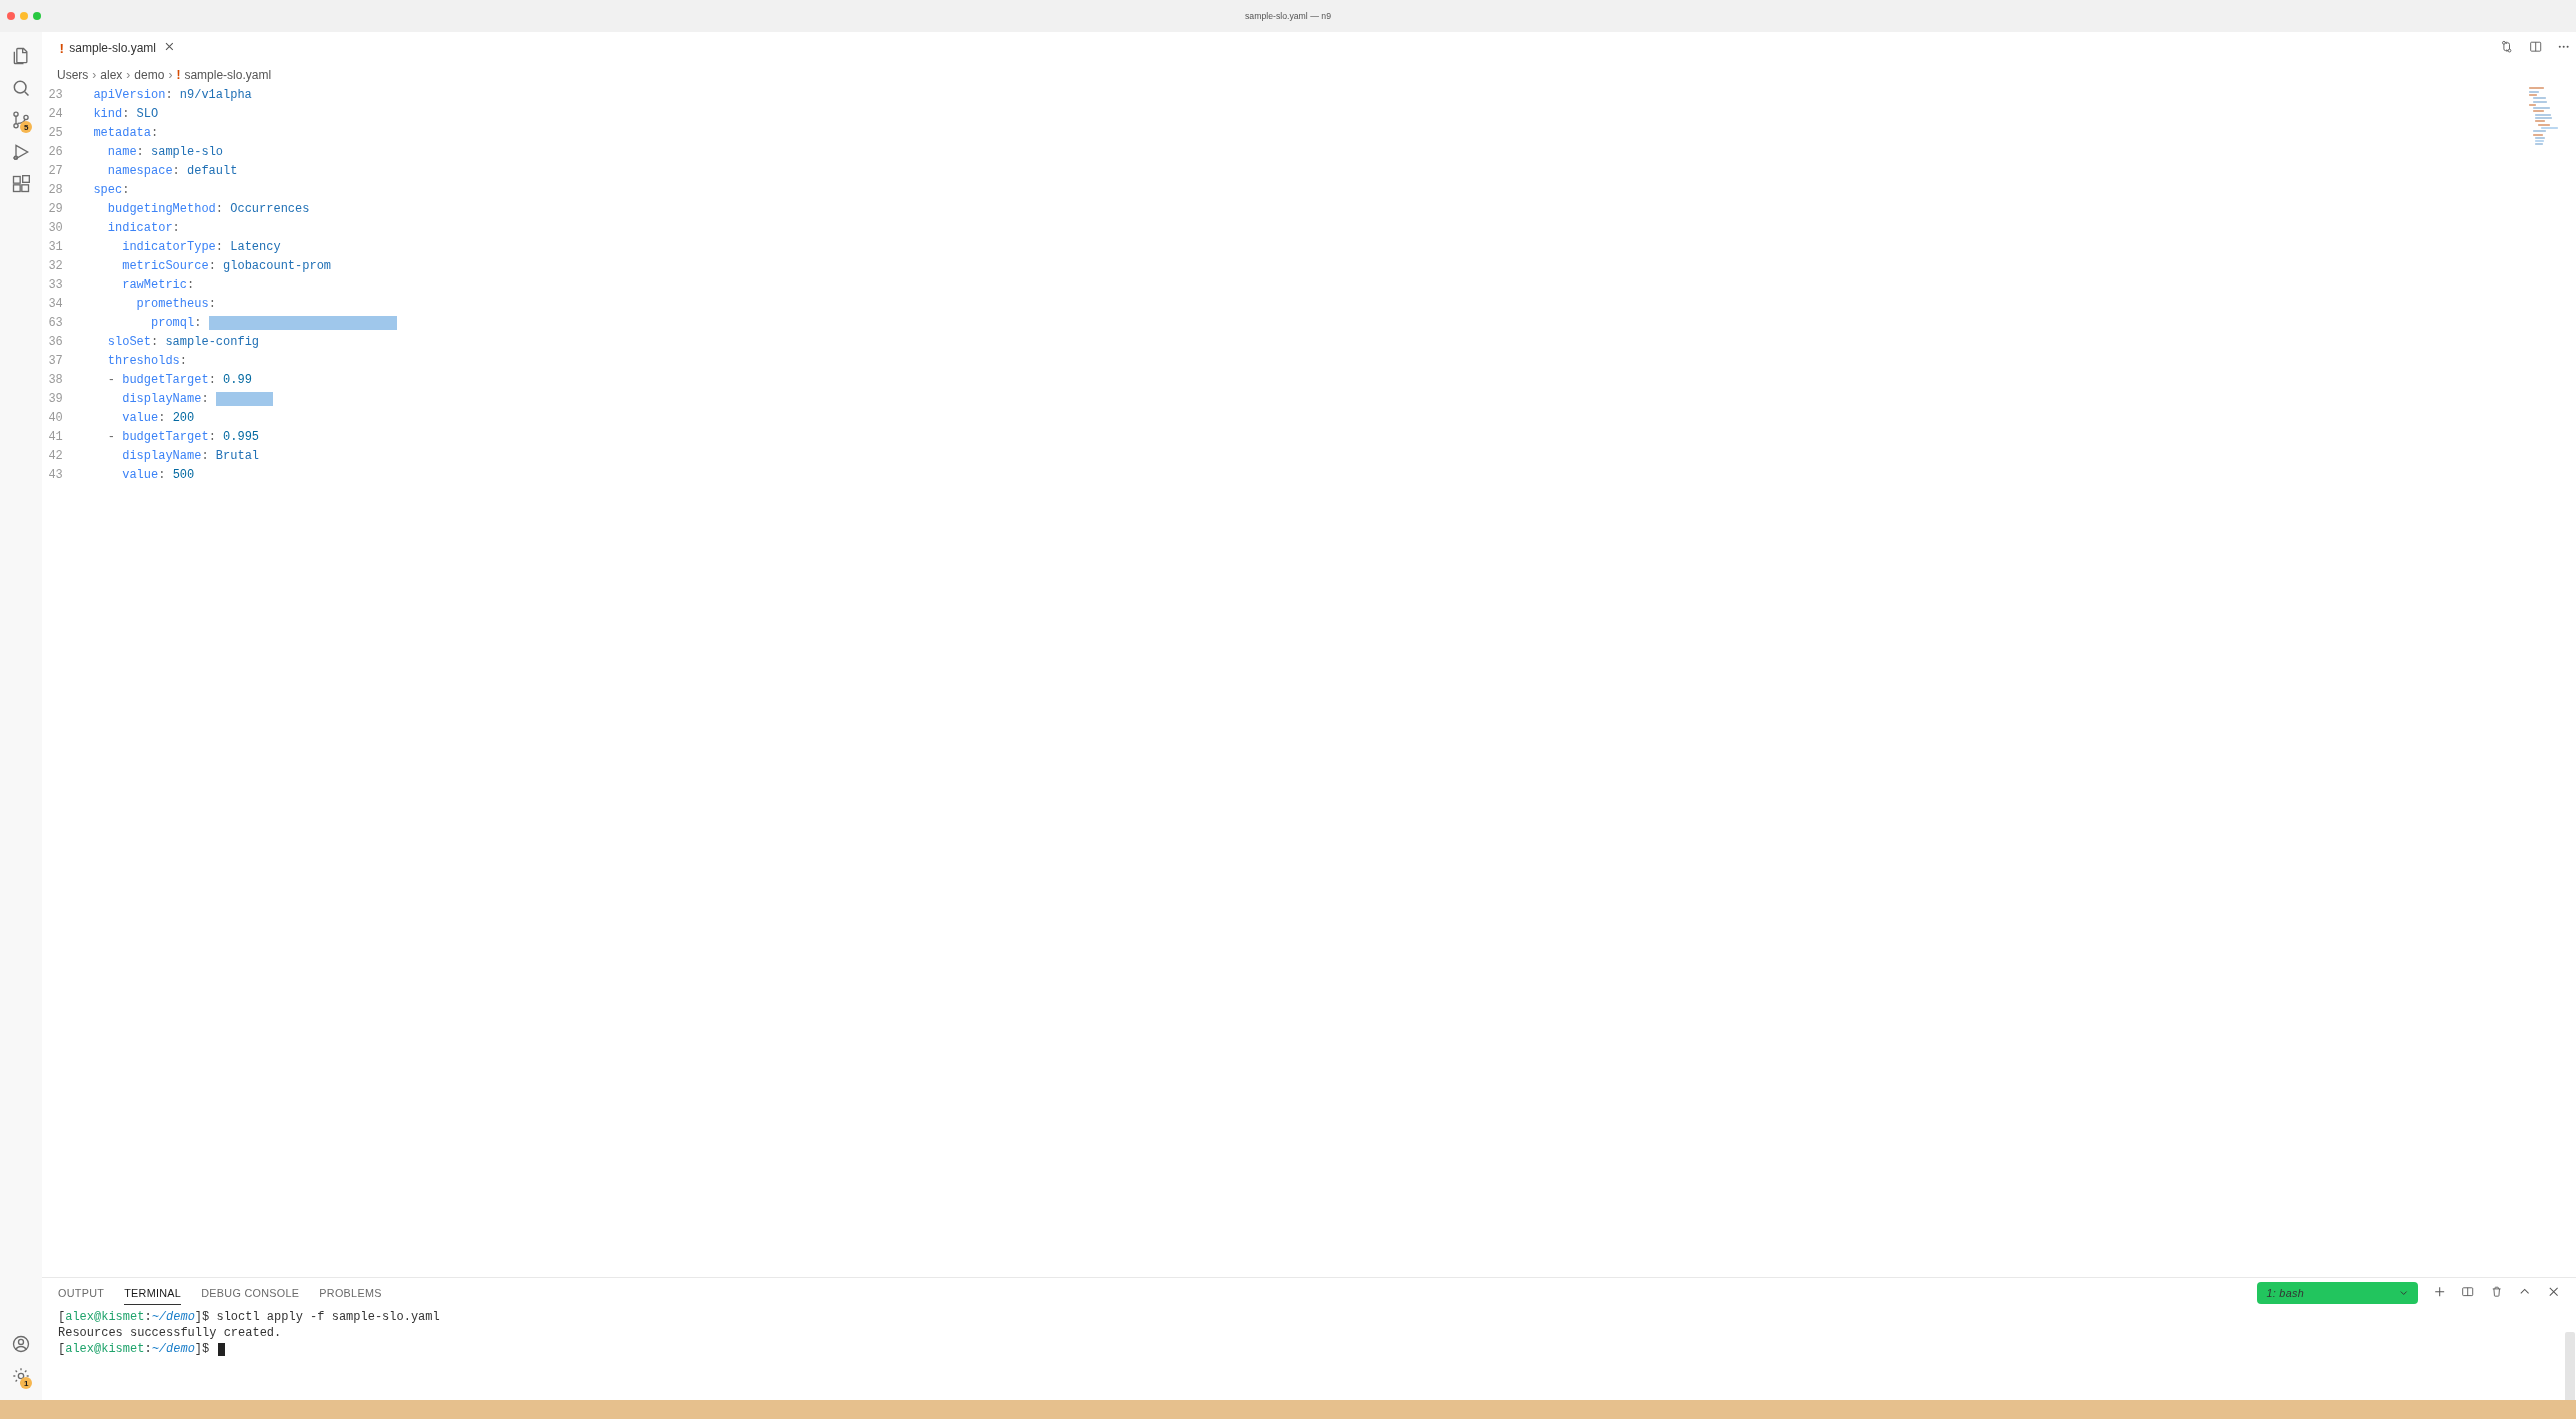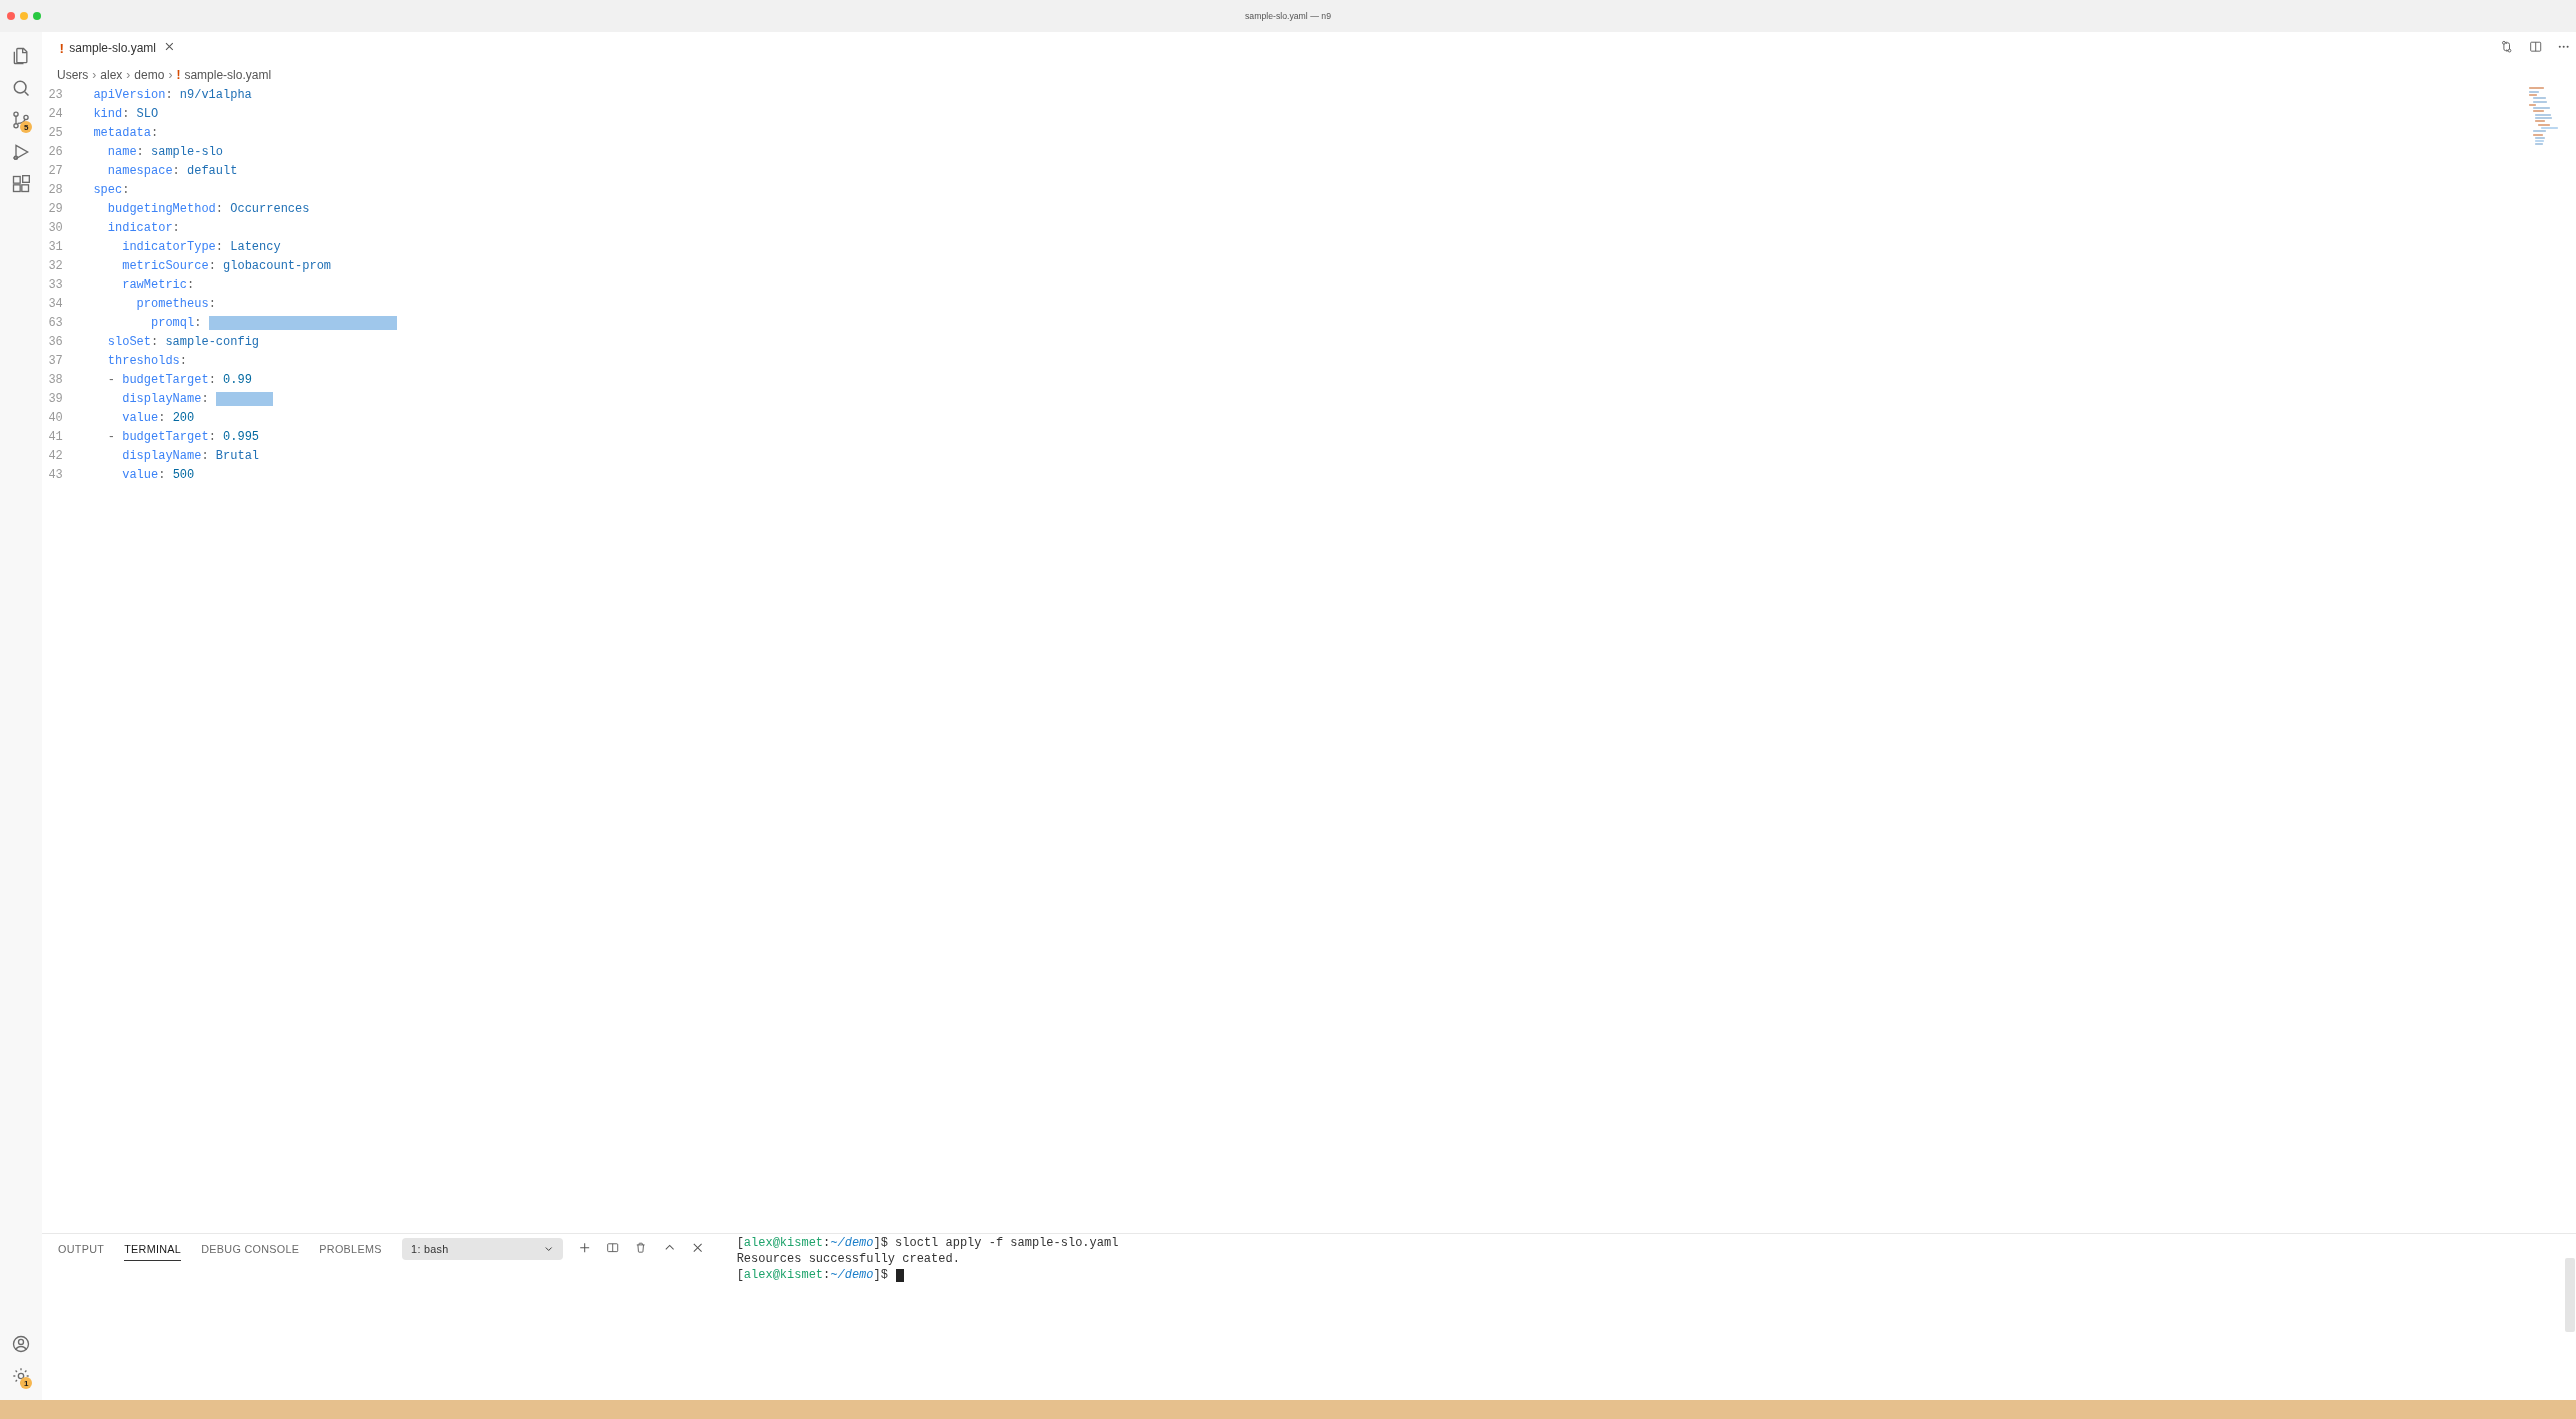--- a/index.html
+++ b/index.html
@@ -52,26 +52,26 @@
 .tk-num { color: #0369a1; }
 .tk-punc { color: #666666; }
 .tk-dash { color: #666666; }
 .sel { background: #9fc7eb; display: inline-block; height: 13.4px; vertical-align: middle; }
 
 
 .minimap { position: absolute; top: 2.7px; right: 13.4px; width: 34px; height: 61px; display: flex; flex-direction: column; gap: 1.3px; opacity: .7; }
 .minimap .mrow { height: 2px; border-radius: 0.7px; }
 
 
-.panel { height: 167px; display: flex; flex-shrink: 0; border-top: 0.7px solid #e8e8e8; }
+.panel { height: 123px; display: flex; flex-direction: column; flex-shrink: 0; border-top: 0.7px solid #e8e8e8; }
 .panel-tabs { height: 30px; display: flex; align-items: center; padding: 0 16px; gap: 20px; font-size: 10.8px; color: #6a6a6a; letter-spacing: 0.3px; flex-shrink: 0; }
 .panel-tab { cursor: pointer; padding: 5.4px 0; }
 .panel-tab.active { color: #1a1a1a; border-bottom: 1.3px solid #333; font-weight: 500; }
 .panel-right { margin-left: auto; display: flex; align-items: center; gap: 15px; color: #555; }
-.term-select { display: flex; align-items: center; gap: 54px; background: #e5e5e5; padding: 5.4px 9.4px; border-radius: 4px; font-size: 10.8px; color: #333; cursor: pointer; min-width: 161px; justify-content: space-between; }
+.term-select { display: flex; align-items: center; gap: 54px; background: #22c55e; padding: 5.4px 9.4px; border-radius: 4px; font-size: 10.8px; color: #333; cursor: pointer; min-width: 161px; justify-content: space-between; font-style: italic; }
 .panel-body { flex: 1; padding: 1.3px 16px; font-family: Menlo, Monaco, "Courier New", monospace; font-size: 12px; line-height: 16px; color: #333; white-space: pre; overflow: hidden; position: relative; }
 .prompt-user { color: #1ea36b; }
 .prompt-path { color: #1b7ec9; font-style: italic; }
 .cursor-block { display: inline-block; width: 7.4px; height: 13.4px; background: #222; vertical-align: text-bottom; margin-left: 1.3px; }
 .panel-scroll-thumb { position: absolute; right: 1.3px; top: 24px; width: 9.4px; height: 74px; background: #e4e4e4; border-radius: 2px; }
 
 
 .bottombar { height: 19px; background: #e6c08d; flex-shrink: 0; }
 
 

